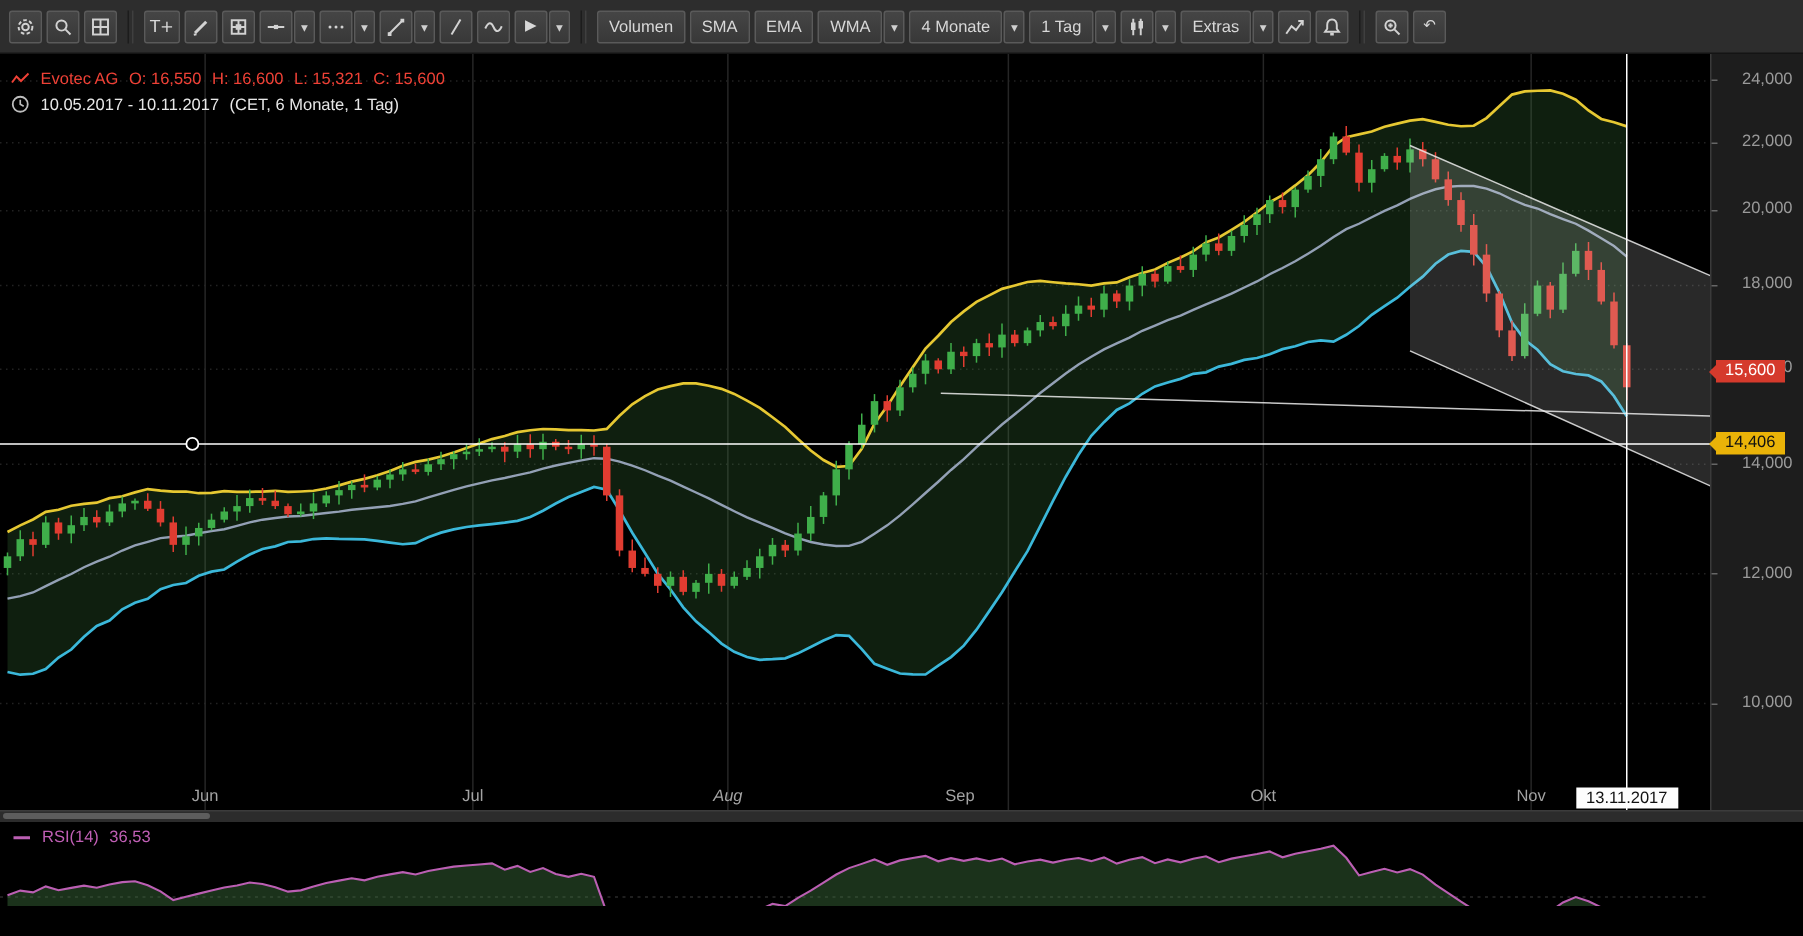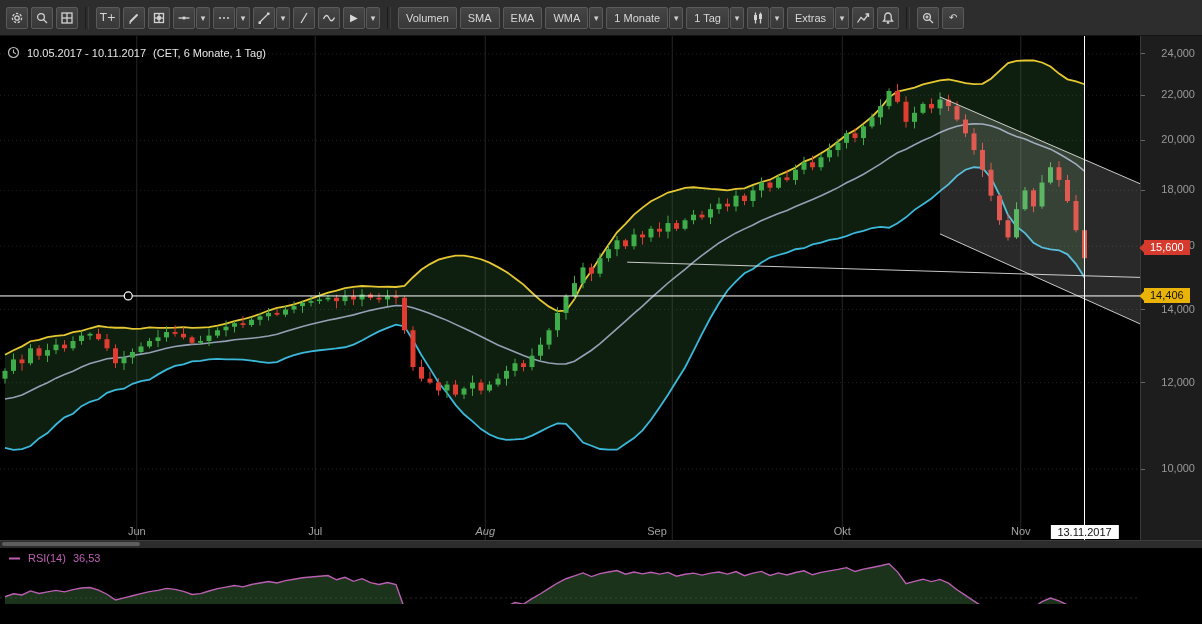--- a/index.html
+++ b/index.html
@@ -129,21 +129,21 @@
         </svg>
       </div>
       <div class="tb-btn icon-only" style="font-family: &quot;DejaVu Sans&quot;, sans-serif; font-size: 10px;">▶</div>
       <div class="tb-btn tb-caret">▾</div>
       <div class="tb-sep"></div>
       <div class="tb-btn">Volumen</div>
       <div class="tb-btn">SMA</div>
       <div class="tb-btn">EMA</div>
       <div class="tb-btn">WMA</div>
       <div class="tb-btn tb-caret">▾</div>
-      <div class="tb-btn">1 Monate</div>
+      <div class="tb-btn">4 Monate</div>
       <div class="tb-btn tb-caret">▾</div>
       <div class="tb-btn">1 Tag</div>
       <div class="tb-btn tb-caret">▾</div>
       <div class="tb-btn icon-only">
         <svg width="14" height="14" viewBox="0 0 14 14" fill="none" stroke="#d2d2d2" stroke-width="1.3">
           <line x1="4.5" y1="1.5" x2="4.5" y2="12.5"></line>
           <rect x="3" y="4" width="3" height="5" fill="#d2d2d2" stroke="none"></rect>
           <line x1="9.5" y1="1.5" x2="9.5" y2="12.5"></line>
           <rect x="8" y="3" width="3" height="5" fill="#d2d2d2" stroke="none"></rect>
         </svg>
@@ -456,34 +456,44 @@
           <line x1="940" y1="60.97253987984004" x2="1140.6" y2="147.96146840472193" stroke="rgba(235,235,235,0.85)"></line>
           <line x1="940" y1="197.92020373689502" x2="1140.6" y2="288.1144665382444" stroke="rgba(235,235,235,0.85)"></line>
           <line x1="627.2" y1="226.17132259714072" x2="1140.6" y2="241.42885571379702" stroke="rgba(235,235,235,0.85)"></line>
           <line x1="0" y1="259.94986750400767" x2="1140" y2="259.94986750400767" stroke="#ffffff" stroke-width="1"></line>
           <circle cx="128.25" cy="259.94986750400767" r="4" fill="#000" stroke="#ffffff" stroke-width="1.2"></circle>
           <line x1="1084.5" y1="0" x2="1084.5" y2="504" stroke="#ffffff" stroke-width="1"></line>
         </svg>
 
       <div class="legend">
         <div class="legend-row">
+          <svg width="13" height="9">
+              <polyline points="1,7 4,3 7,6 12,1" fill="none" stroke="#ef4136" stroke-width="1.3"></polyline>
+            </svg>
+          <span class="lg-red">Evotec AG</span>
+          <span class="lg-red">O: 16,550</span>
+          <span class="lg-red">H: 16,600</span>
+          <span class="lg-red">L: 15,321</span>
+          <span class="lg-red">C: 15,600</span>
+        </div>
+        <div class="legend-row">
           <svg width="13" height="13">
               <circle cx="6.5" cy="6.5" r="5" fill="none" stroke="#bdbdbd" stroke-width="1.2"></circle>
               <polyline points="6.5,3.5 6.5,6.5 8.8,7.8" fill="none" stroke="#bdbdbd" stroke-width="1.1"></polyline>
             </svg>
           <span class="lg-white">10.05.2017 - 10.11.2017</span>
           <span class="lg-white">(CET, 6 Monate, 1 Tag)</span>
         </div>
       </div>
 
       <div id="months">
           <span class="month-label" style="left: 136.75px;">Jun</span>
           <span class="month-label" style="left: 315.25px;">Jul</span>
           <span class="month-label" style="left: 485.25px; font-style: italic;">Aug</span>
-          <span class="month-label" style="left: 657px;">Sep</span>
+          <span class="month-label" style="left: 640px;">Sep</span>
           <span class="month-label" style="left: 842.25px;">Okt</span>
           <span class="month-label" style="left: 1020.75px;">Nov</span>
         </div>
       <div class="date-badge" id="date-badge" style="left: 1084.5px;">13.11.2017</div>
     </div>
 
     <div class="price-axis" id="price-axis">
         <div class="tick-mark" style="top: 17.4994px;"></div>
         <div class="tick-label" style="top: 10.9994px;">24,000</div>
         <div class="tick-mark" style="top: 58.7456px;"></div>

